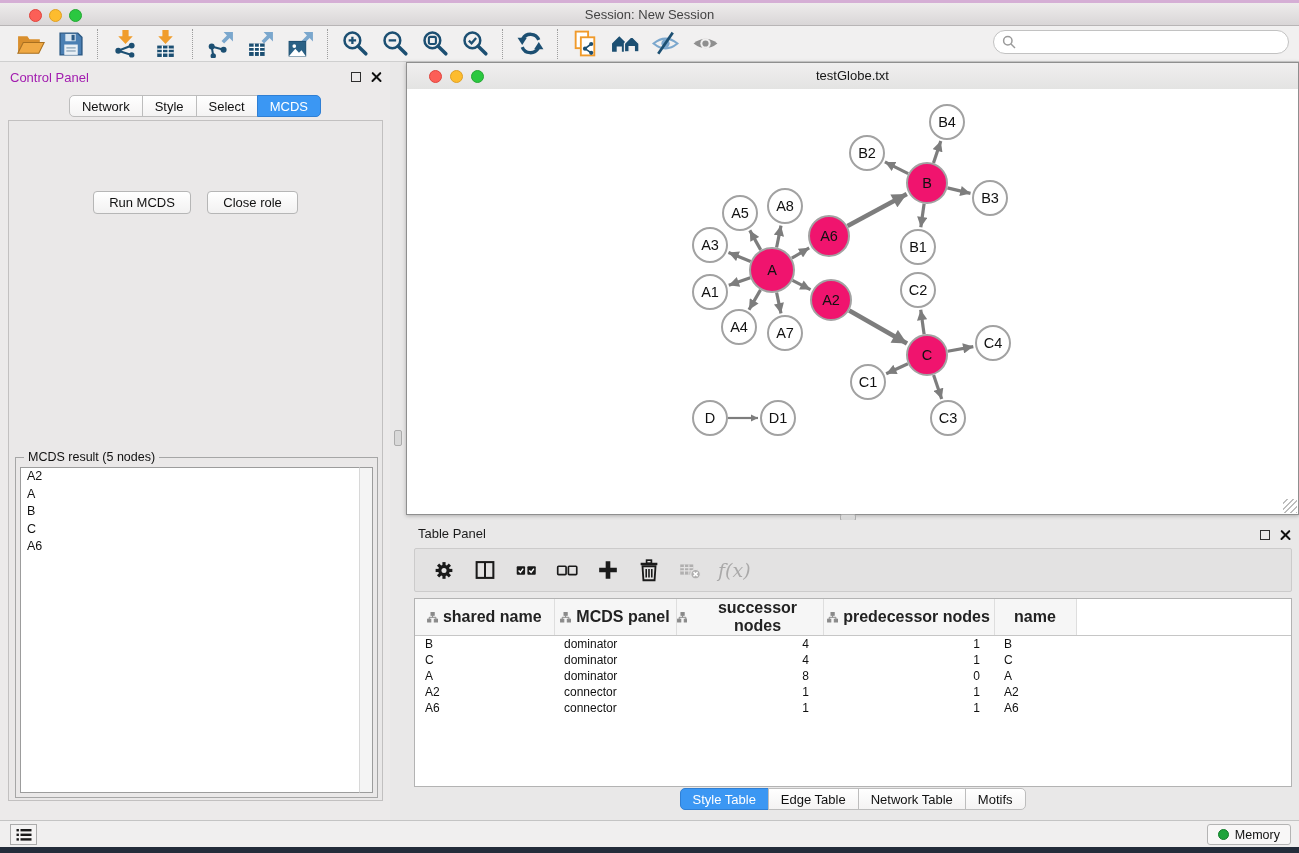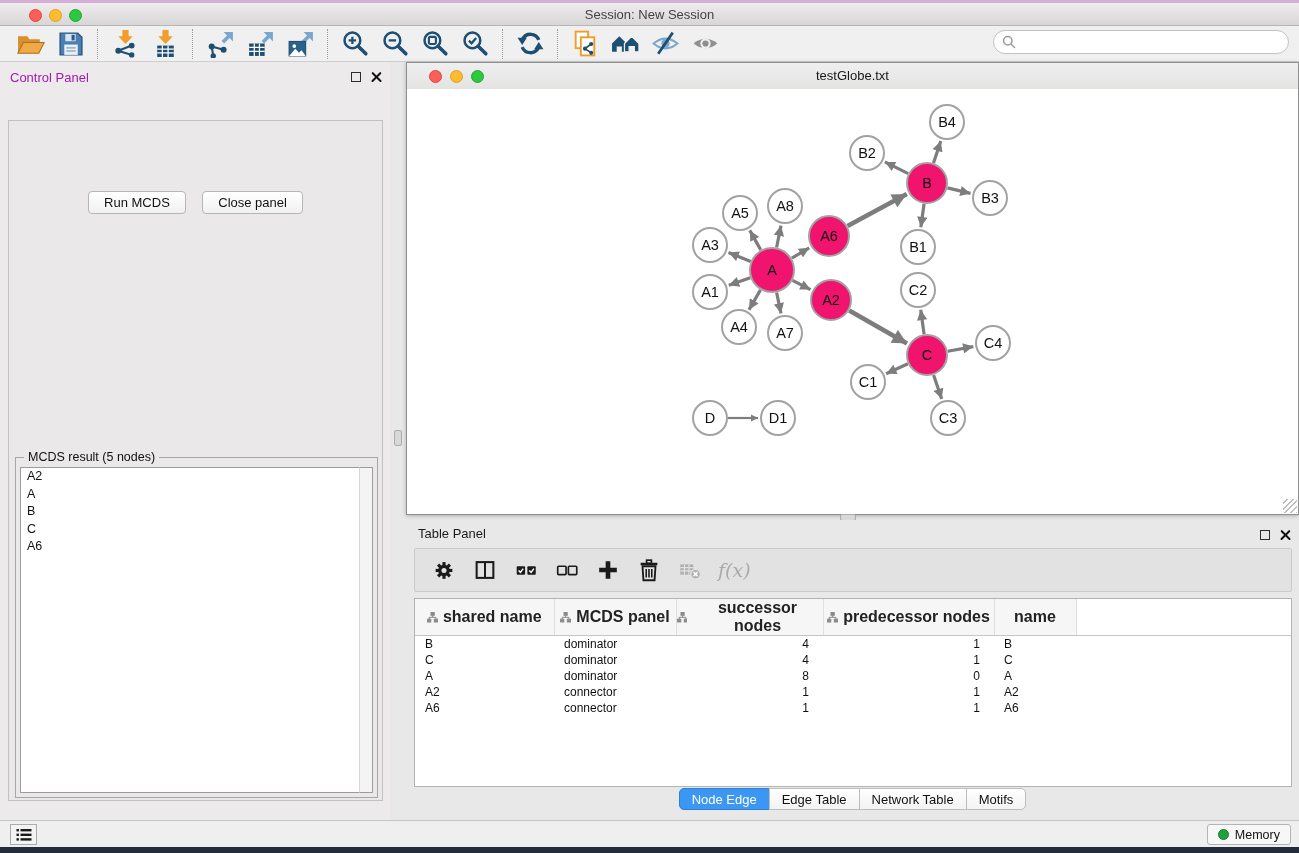--- a/index.html
+++ b/index.html
@@ -287,25 +287,33 @@
   </div>
 
   <div class="main">
 
     <div class="control-panel">
       <div class="cp-header">Control Panel</div>
       <div class="panel-icons">
         <span class="float-icon"></span>
         <span class="close-icon"></span>
       </div>
+      <div class="cp-tabs">
+        <span class="seg">
+          <button class="tab">Network</button>
+          <button class="tab">Style</button>
+          <button class="tab">Select</button>
+          <button class="tab active">MCDS</button>
+        </span>
+      </div>
 
       <div class="cp-box">
         <div class="cp-buttons">
           <button class="mac-btn">Run MCDS</button>
-          <button class="mac-btn">Close panel</button>
+          <button class="mac-btn">Close role</button>
         </div>
 
         <div class="group-box">
           <span class="gb-title">MCDS result (5 nodes)</span>
           <ul class="result-list">
               <li>A2</li>
               <li>A</li>
               <li>B</li>
               <li>C</li>
               <li>A6</li>
@@ -577,21 +585,21 @@
                 <td class="num">1</td>
                 <td>A6</td>
                 <td></td>
               </tr>
             </tbody>
         </table>
       </div>
 
       <div class="tp-tabs">
         <span class="seg">
-          <button class="tab active">Node Edge</button>
+          <button class="tab active">Style Table</button>
           <button class="tab">Edge Table</button>
           <button class="tab">Network Table</button>
           <button class="tab">Motifs</button>
         </span>
       </div>
     </div>
   </div>
 
   <div class="statusbar">
     <button class="list-btn">

